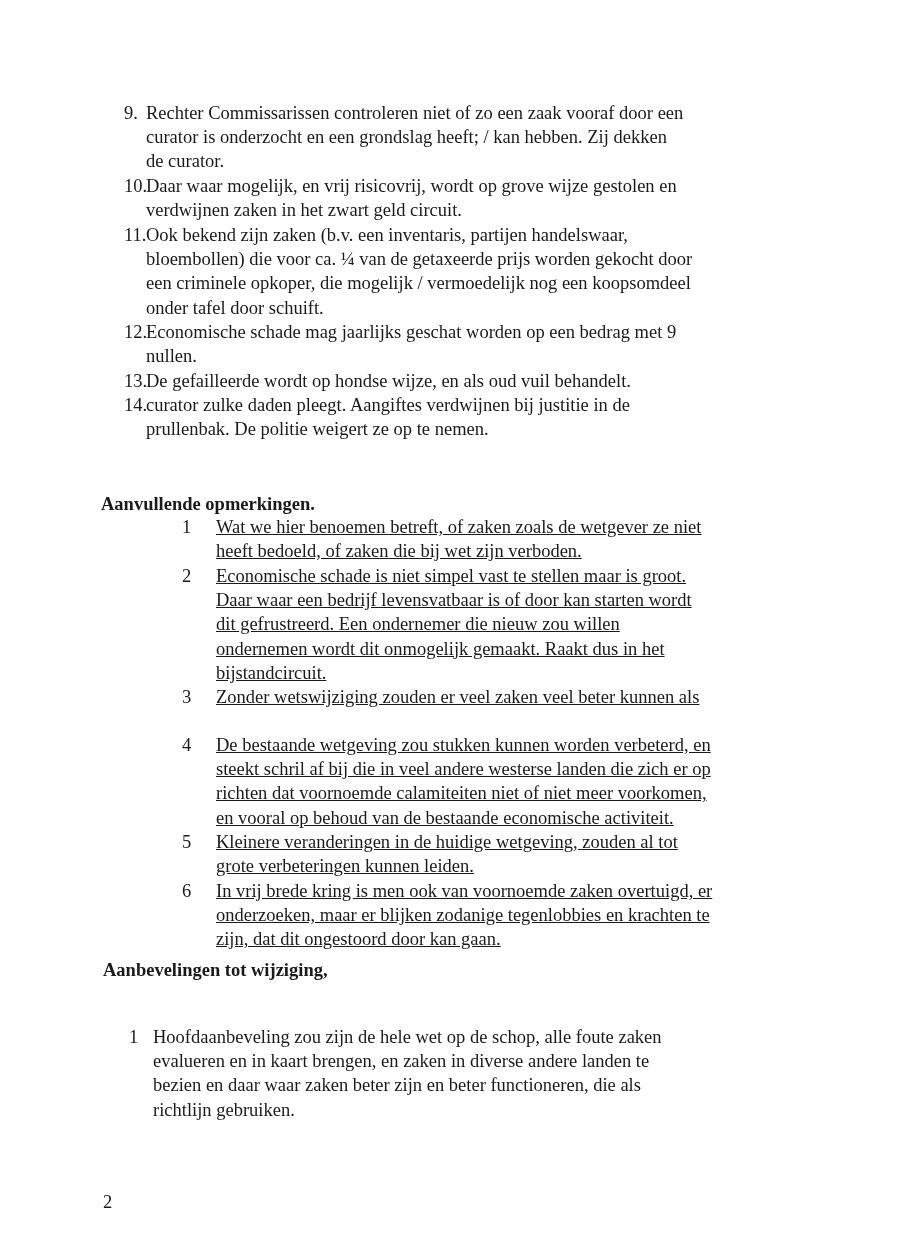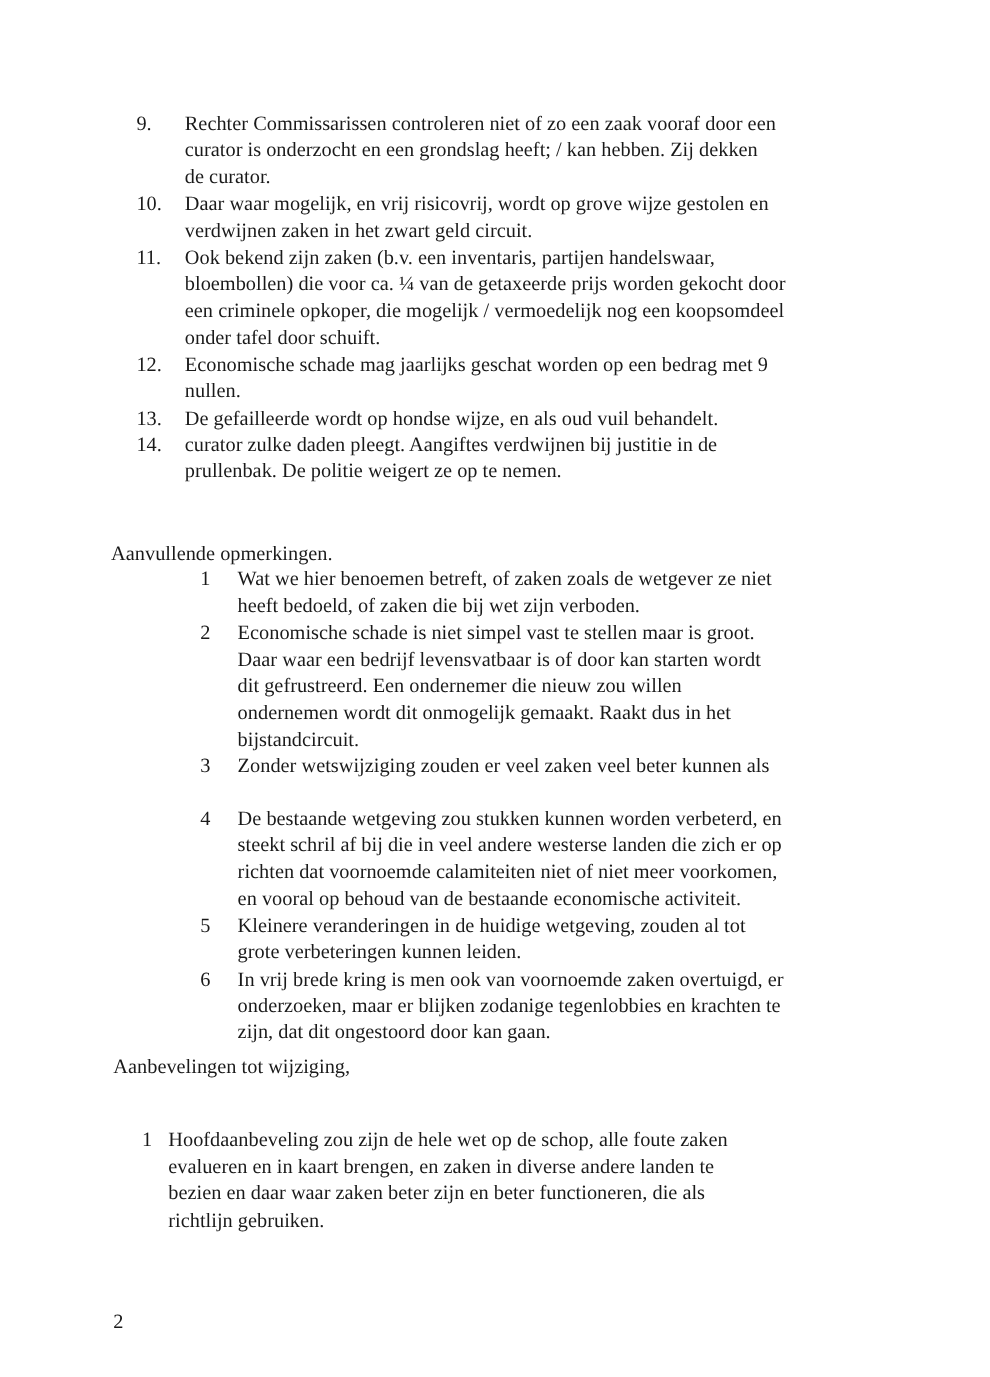--- a/index.html
+++ b/index.html
@@ -5,30 +5,30 @@
     html, body { margin: 0; padding: 0; background: #ffffff; }
     body {
       width: 900px; height: 1252px; position: relative; overflow: hidden;
       font-family: "Liberation Serif", "DejaVu Serif", serif;
       color: #1a1a1a; font-size: 18.5px;
     }
     .page { position: absolute; left: 0; top: 0; width: 900px; height: 1252px; }
     .item { position: absolute; line-height: 24.2px; }
     .num { position: absolute; left: 0; top: 0; }
     .txt { display: block; }
-    .heading { position: absolute; font-weight: normal; line-height: 24px; }
+    .heading { position: absolute; font-weight: bold; line-height: 24px; }
     .pagenum { position: absolute; left: 103px; top: 1190px; line-height: 24px; }
 
     
     .l1 { left: 124px; width: 680px; }
-    .l1 .txt { margin-left: 44px; }
+    .l1 .txt { margin-left: 22px; }
 
     
     .l2 { left: 182px; width: 620px; }
-    .l2 .txt { margin-left: 34px; }
+    .l2 .txt { margin-left: 34px; text-decoration: underline; }
 
     
     .l3 { left: 129px; width: 680px; }
     .l3 .txt { margin-left: 24px; }
   </style>
 </head>
 <body>
 
 <div class="page">
 

